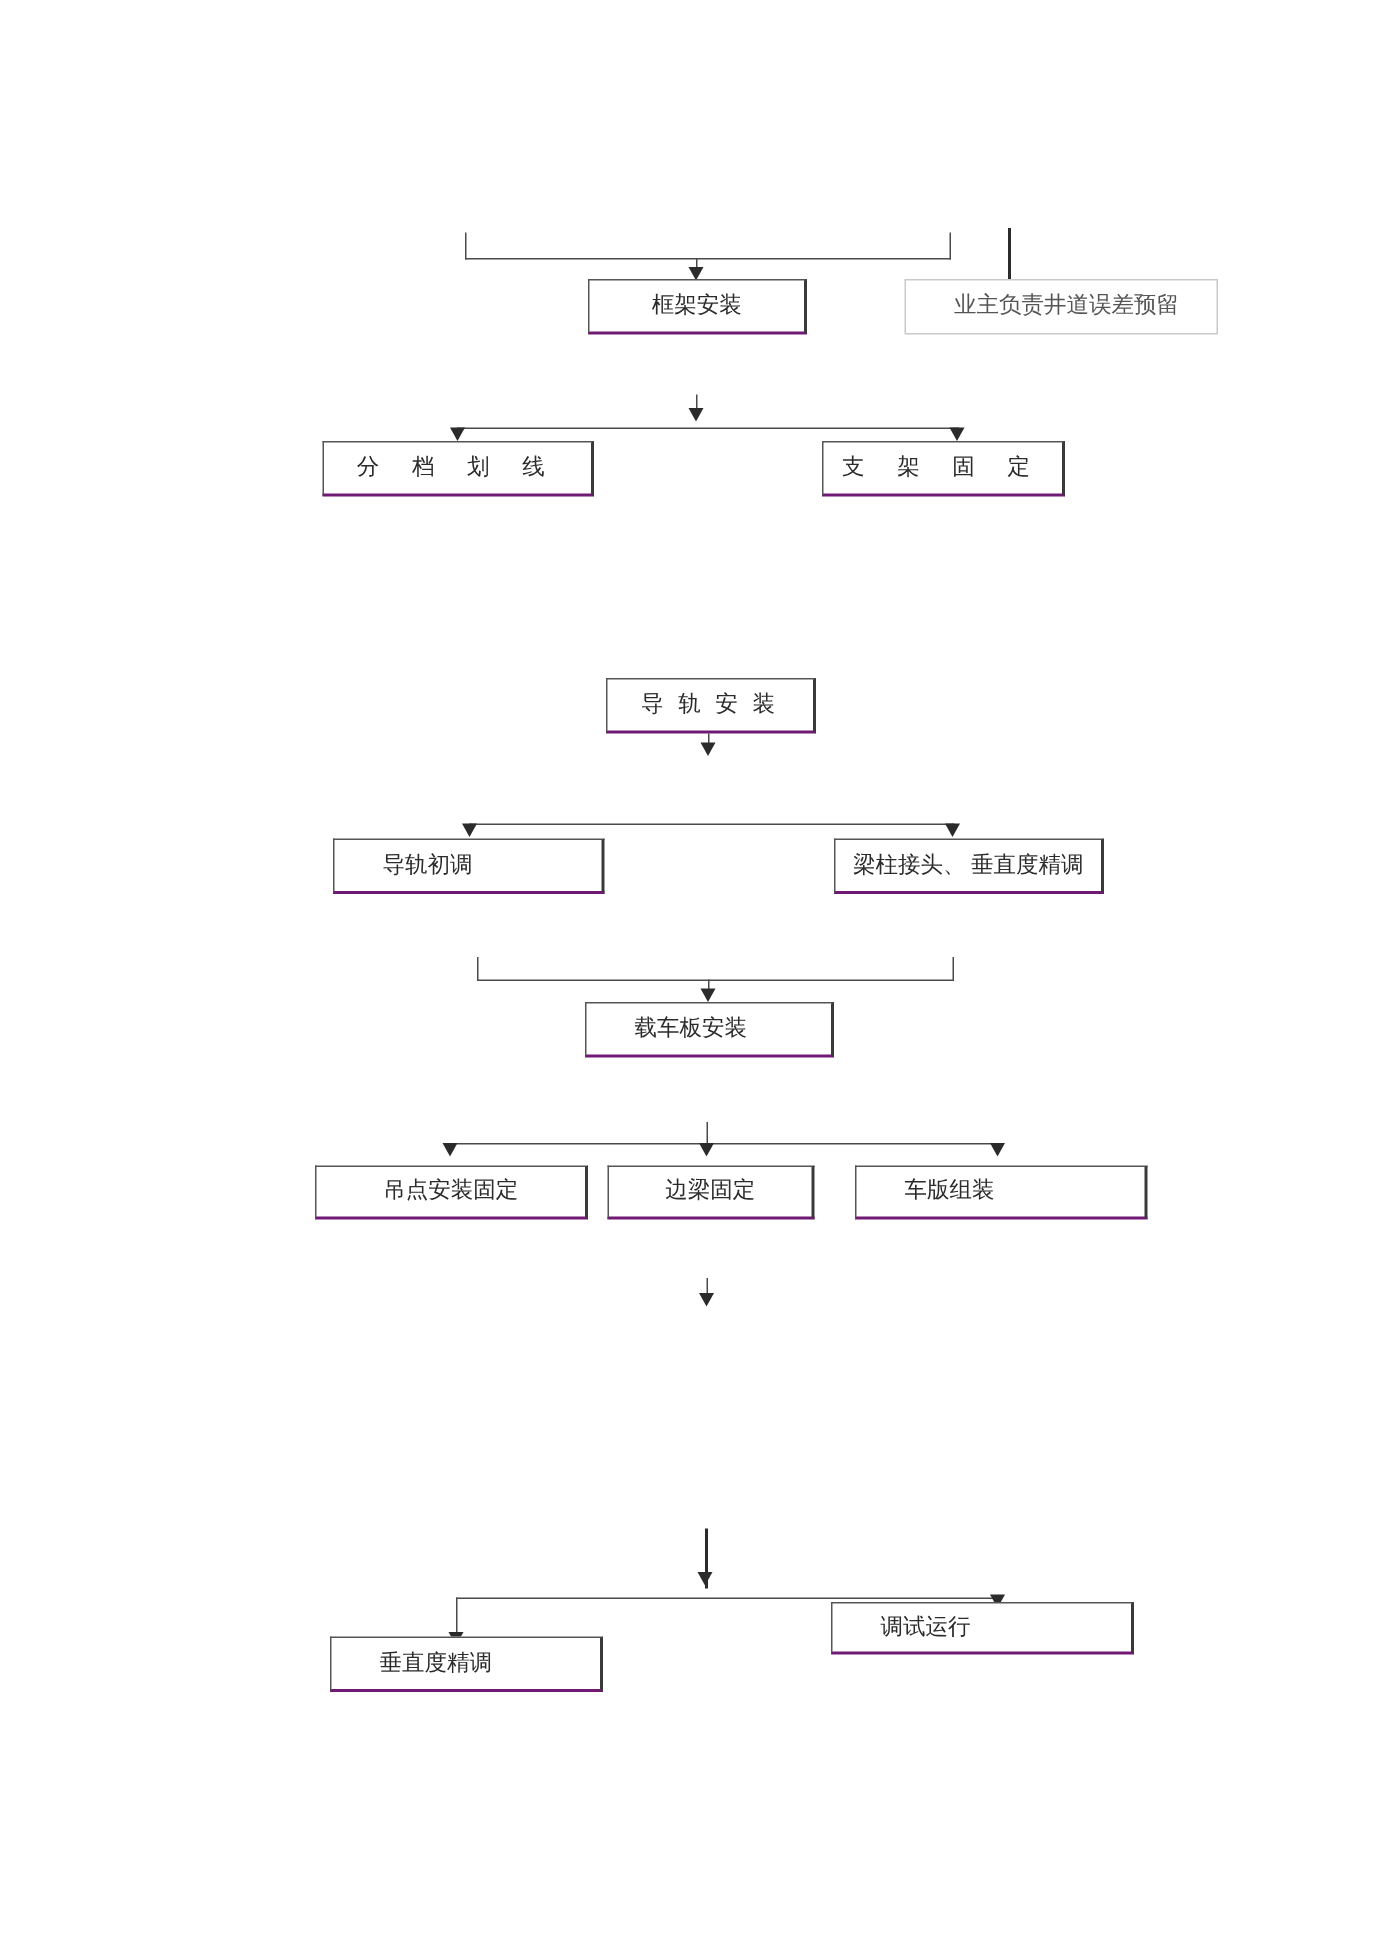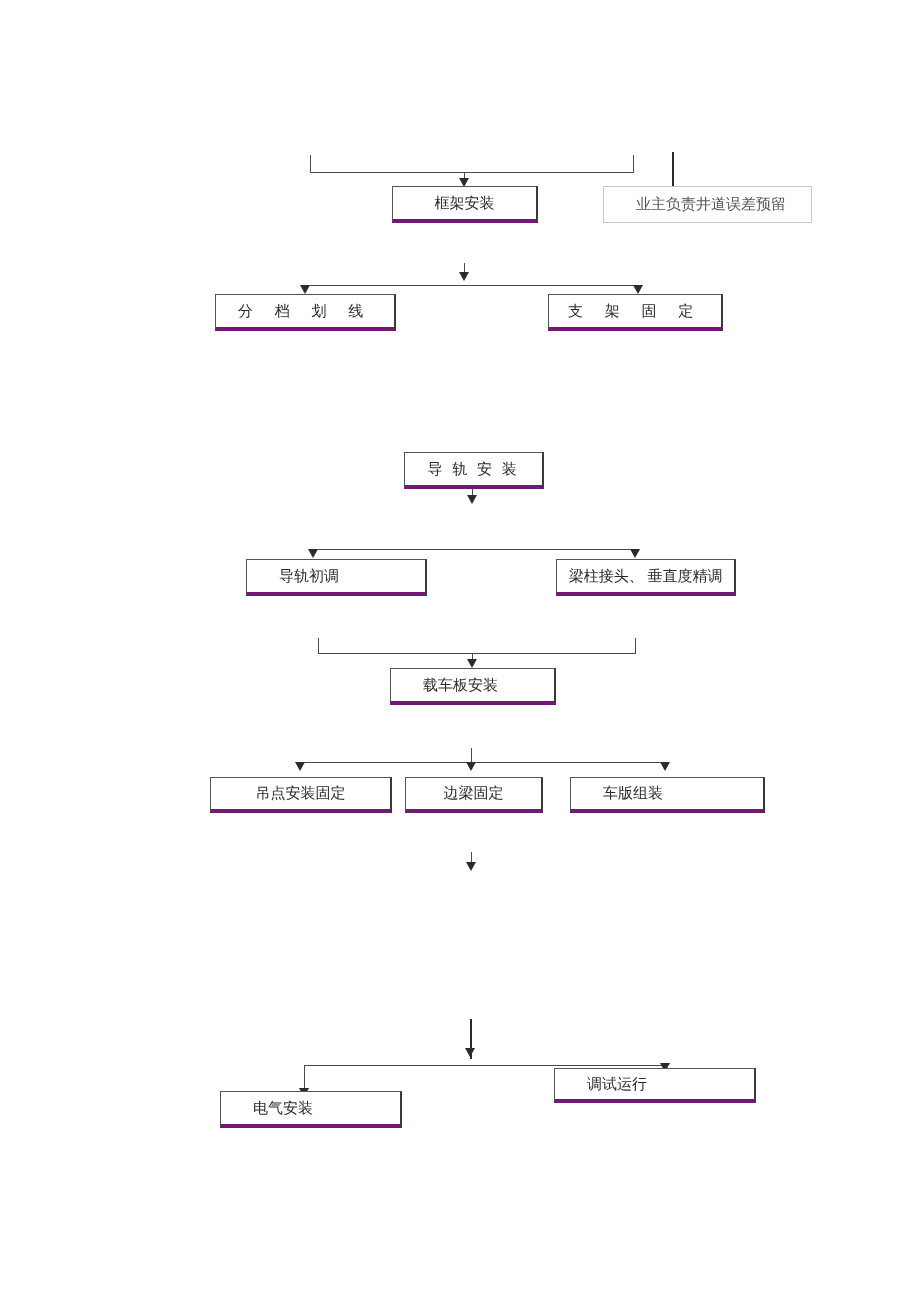--- a/index.html
+++ b/index.html
@@ -28,21 +28,21 @@
     line-height: 1.1;
     display: flex;
     align-items: center;
     white-space: nowrap;
   }
   .node.center { justify-content: center; }
   .node.left   { justify-content: flex-start; padding-left: 32px; }
   
   .node.shadow {
     border-right: 2px solid #3a3a3a;
-    border-bottom: 4px solid #701a75;
+    border-bottom: 2px solid #701a75;
   }
   .node.faint {
     border: 1px solid #c9c9c9;
     color: #555555;
   }
   .spaced { letter-spacing: 9px; }
   .spaced-inner { letter-spacing: 3px; }
 
   
   .hline {
@@ -96,38 +96,38 @@
   <div class="vline" style="left:305px; top:285px; height:6px;"></div>
   <div class="arrow-head" style="left:300px; top:285px;"></div>
 
   <div class="vline" style="left:638px; top:285px; height:6px;"></div>
   <div class="arrow-head" style="left:633px; top:285px;"></div>
 
   <div class="node center shadow" style="left:215px; top:294px; width:181px; height:37px;">
     <span class="spaced">分  档  划  线</span>
   </div>
 
-  <div class="node center shadow" style="left:548px; top:294px; width:175px; height:37px;">
+  <div class="node center shadow" style="left:548px; top:294px; width:162px; height:37px;">
     <span class="spaced">支  架  固  定</span>
   </div>
 
   <div class="node center shadow" style="left:404px; top:452px; width:140px; height:37px;text-align:right;">
     <span class="spaced-inner">导 轨 安 装</span>
   </div>
 
   <div class="vline" style="left:472px; top:489px; height:10px;"></div>
   <div class="arrow-head" style="left:467px; top:495px;"></div>
 
   <div class="hline" style="left:313px; top:549px; width:323px;"></div>
   <div class="vline" style="left:313px; top:549px; height:6px;"></div>
   <div class="arrow-head" style="left:308px; top:549px;"></div>
   <div class="vline" style="left:635px; top:549px; height:6px;"></div>
   <div class="arrow-head" style="left:630px; top:549px;"></div>
 
-  <div class="node left shadow" style="left:222px; top:559px; width:181px; height:37px;margin-left:24px;">
+  <div class="node left shadow" style="left:222px; top:559px; width:181px; height:37px;">
     <span>导轨初调</span>
   </div>
 
   <div class="node center shadow" style="left:556px; top:559px; width:180px; height:37px;">
     <span>梁柱接头、 垂直度精调</span>
   </div>
 
   <div class="vline" style="left:318px; top:638px; height:16px;"></div>
   <div class="hline" style="left:318px; top:653px; width:318px;"></div>
   <div class="vline" style="left:635px; top:638px; height:16px;"></div>
@@ -174,16 +174,16 @@
   <div class="arrow-head" style="left:299px; top:1088px;"></div>
 
   <div class="vline" style="left:665px; top:1065px; height:6px;"></div>
   <div class="arrow-head" style="left:660px; top:1063px;"></div>
 
   <div class="node left shadow" style="left:554px; top:1068px; width:202px; height:35px;">
     <span>调试运行</span>
   </div>
 
   <div class="node left shadow" style="left:220px; top:1091px; width:182px; height:37px;">
-    <span>电气安装</span>
+    <span>垂直度精调</span>
   </div>
 
 </div>
 
 </body></html>

